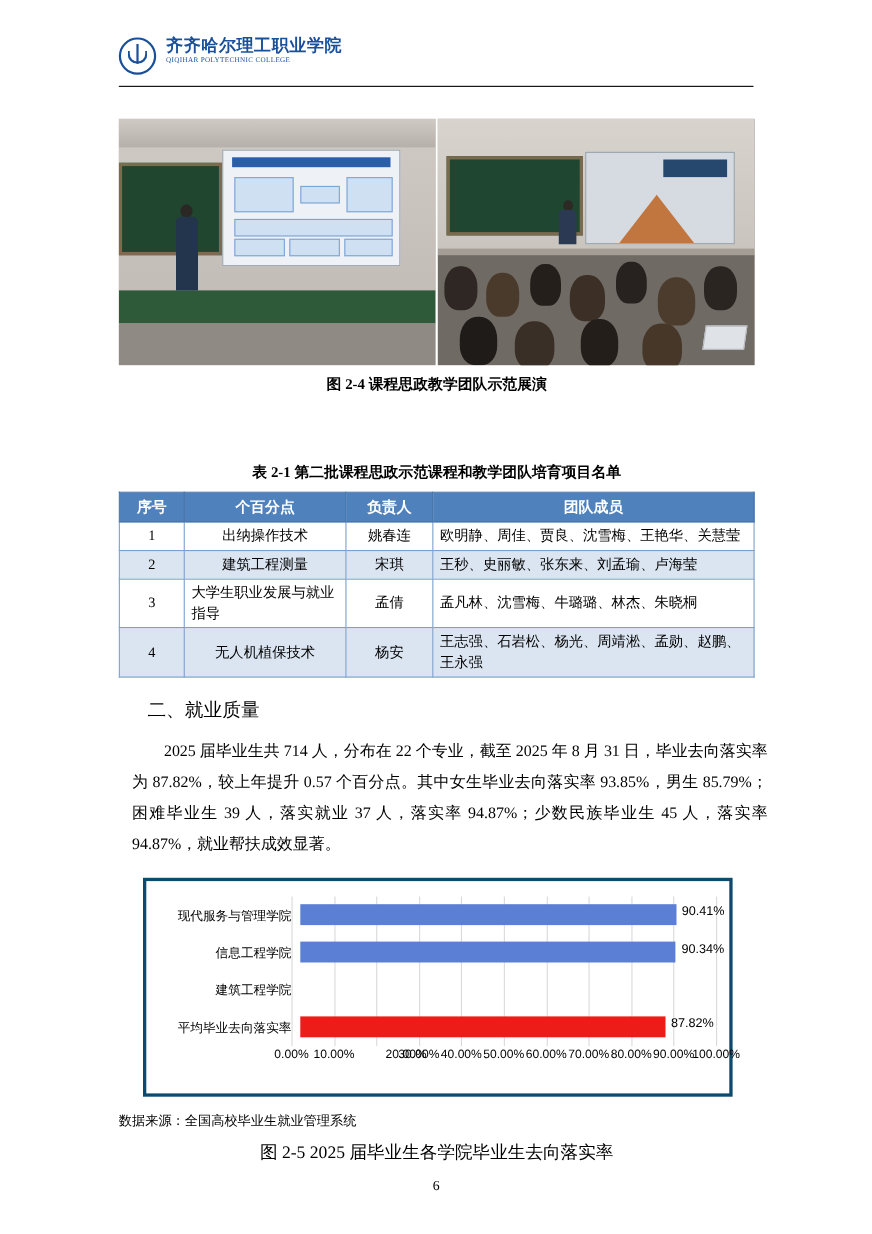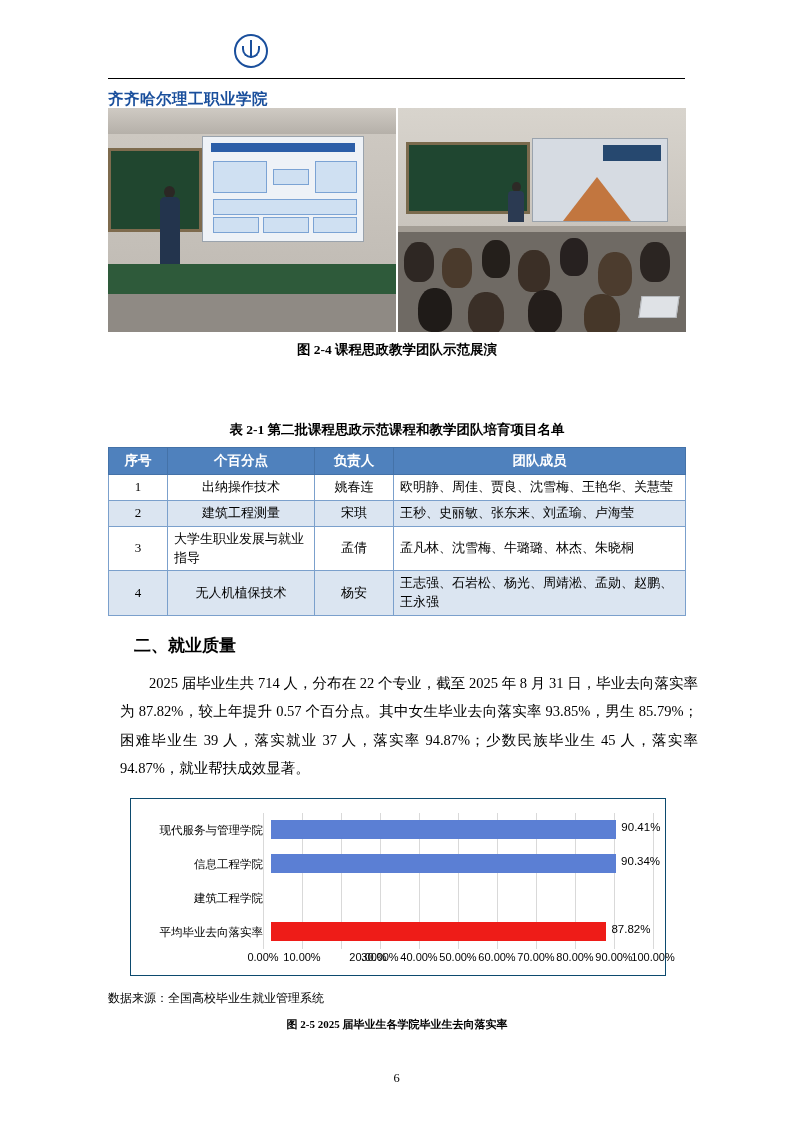--- a/index.html
+++ b/index.html
@@ -27,23 +27,22 @@
   .header {
     position: relative;
     height: 62px;
     padding-top: 34px;
     display: flex;
     align-items: flex-start;
     justify-content: space-between;
   }
   .logo-block {
     display: flex;
-    align-items: flex-end;
-    gap: 23px;
-    flex-direction: column;
+    align-items: flex-start;
+    gap: 9px;
   }
   .logo-mark {
     width: 30px;
     height: 30px;
     border-radius: 50%;
     border: 2px solid #1a4f9c;
     position: relative;
     flex: none;
   }
   .logo-mark::before {
@@ -245,40 +244,40 @@
   table.data tr.even td { background: #dbe5f1; }
   td.c { text-align: center; }
   .col-seq { width: 52px; }
   .col-name { width: 140px; }
   .col-head { width: 72px; }
 
   
   h2.sec {
     font-family: "Liberation Sans", "DejaVu Sans", sans-serif;
     font-size: 17px;
-    font-weight: bold;
+    font-weight: normal;
     margin: 18px 0 8px 0;
     padding-left: 26px;
   }
   p.body {
     font-size: 14.5px;
     line-height: 1.95;
     margin: 12px;
     text-align: justify;
     text-indent: 2em;
     width: 578px;
   }
 
   
   .chart-wrap {
     width: 536px;
     margin: 16px 0 0 22px;
-    border: 1px solid #0c4a6e;
+    border: 3px solid #0c4a6e;
     background: #fff;
-    padding: 14px 12px 8px 12px;
+    padding: 14px 12px 25px 12px;
     box-sizing: border-box;
   }
   .chart-area {
     position: relative;
   }
   .chart-row {
     display: flex;
     align-items: center;
     height: 34px;
   }
@@ -345,22 +344,22 @@
   }
 
   .source-note {
     font-size: 12px;
     margin-top: 14px;
     width: 578px;
   }
   .fig-caption2 {
     width: 578px;
     text-align: center;
-    font-size: 11px;
-    font-weight: bold;
+    font-size: 16px;
+    font-weight: normal;
     margin-top: 10px;
   }
   .page-num {
     position: absolute;
     left: 0;
     right: 0;
     bottom: 36px;
     text-align: center;
     font-size: 12.5px;
   }

